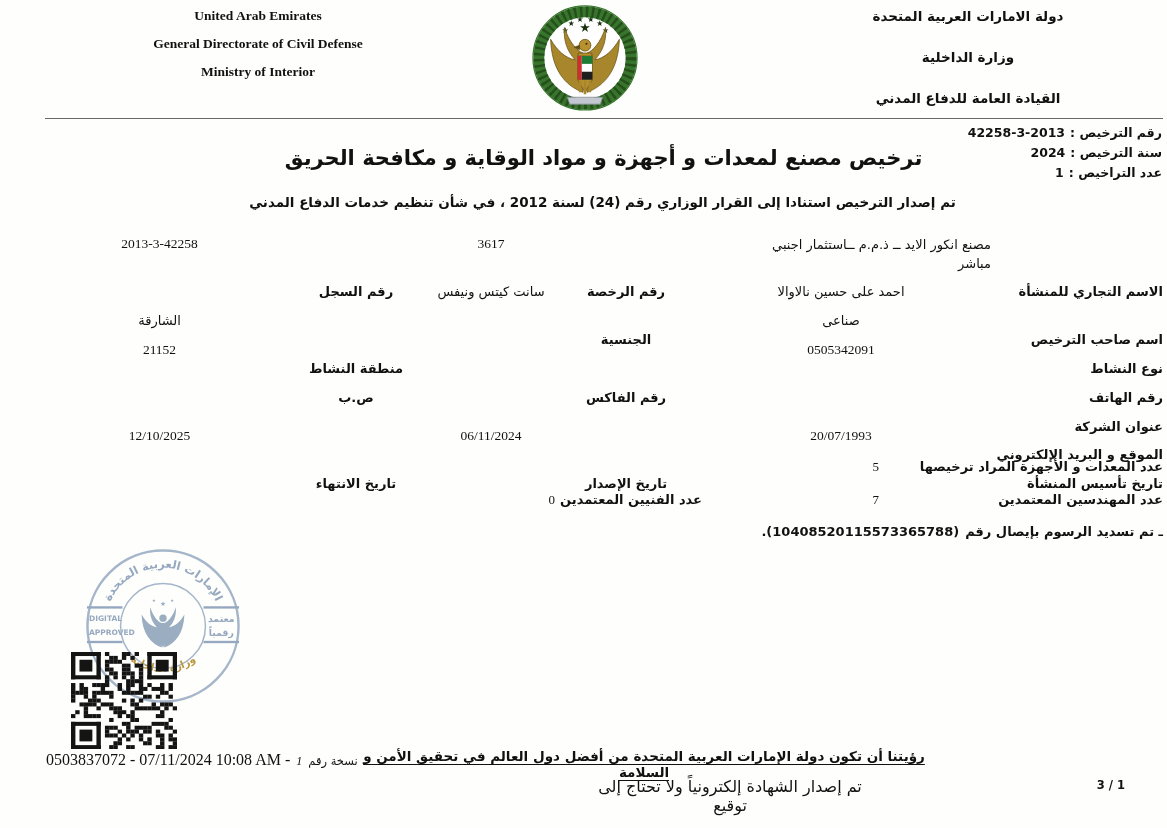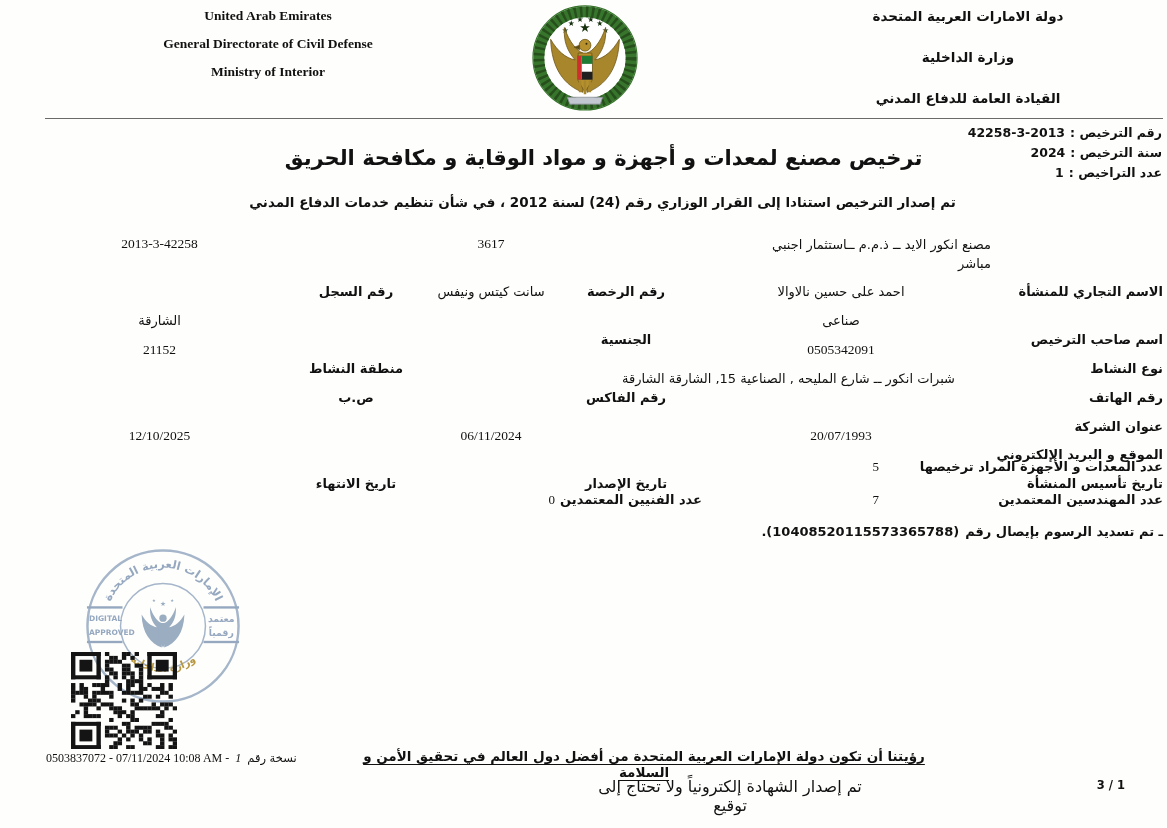--- a/index.html
+++ b/index.html
@@ -1,20 +1,20 @@
 <!DOCTYPE html>
 <html lang="ar"><head>
 <meta charset="utf-8">
 <style>
   html,body{margin:0;padding:0;background:#e8e8e8;}
   .page{position:relative;width:1167px;height:828px;background:#fefefc;margin:0 auto;
         font-family:"DejaVu Sans",sans-serif;color:#111;overflow:hidden;}
 
   
-  .hdr-en{position:absolute;left:126px;top:8px;width:284px;display:flex;flex-direction:column;gap:12px;
+  .hdr-en{position:absolute;left:116px;top:8px;width:284px;display:flex;flex-direction:column;gap:12px;
           text-align:center;font-family:"Liberation Serif",serif;font-weight:bold;font-size:13.5px;}
   .hdr-ar{position:absolute;right:38px;top:8px;width:322px;display:flex;flex-direction:column;gap:25px;
           text-align:center;direction:rtl;font-weight:bold;font-size:13.5px;}
   .emblem{position:absolute;left:531px;top:1px;width:108px;height:112px;}
   .top-rule{position:absolute;left:45px;right:4px;top:118px;border-top:1.6px solid #6a6a6a;}
 
   
   .license-meta{position:absolute;right:5px;top:125px;display:flex;flex-direction:column;gap:5px;
                 direction:rtl;font-weight:bold;font-size:12.5px;}
   .meta-line{display:flex;gap:5px;}
@@ -51,21 +51,21 @@
            font-size:13px;font-weight:bold;align-items:baseline;}
   .ltr-embed{direction:ltr;unicode-bidi:isolate;}
 
   
   .stamp{position:absolute;left:84px;top:547px;width:158px;height:158px;opacity:.93;}
   .qr{position:absolute;left:71px;top:652px;width:106px;height:97px;}
 
   
   .copy-info{position:absolute;left:46px;top:751px;direction:rtl;display:flex;gap:6px;
              align-items:baseline;font-size:11.5px;}
-  .copy-ltr{direction:ltr;unicode-bidi:isolate;font-family:"Liberation Serif",serif;font-size:12px;}
+  .copy-ltr{direction:ltr;unicode-bidi:isolate;font-family:"Liberation Serif",serif;font-size:16px;}
   .copy-num{font-family:"Liberation Serif",serif;font-style:italic;font-size:12px;}
   .vision{position:absolute;left:360px;width:568px;top:748px;direction:rtl;text-align:center;
           font-weight:bold;font-size:13.5px;text-decoration:underline;text-underline-offset:3px;}
   .ecert{position:absolute;left:590px;width:280px;top:777px;direction:rtl;text-align:center;font-size:16px;}
   .pageno{position:absolute;right:42px;top:778px;font-size:11.5px;direction:ltr;font-weight:bold;}
 </style>
 </head>
 <body>
 
 <div class="page">
@@ -164,21 +164,20 @@
     <span class="lb">رقم الهاتف</span>
     <span class="vc num">0505342091</span>
     <span class="lb vc">رقم الفاكس</span>
     <span class="vc num"></span>
     <span class="lb vc">ص.ب</span>
     <span class="vc num">21152</span>
   </div>
 
   <div class="frow r4">
     <span class="lb">عنوان الشركة</span>
-    <span class="addr-cell">شبرات انكور ــ شارع المليحه , الصناعية 15, الشارقة الشارقة</span>
   </div>
 
   <div class="frow r5">
     <span class="lb">الموقع و البريد الإلكتروني</span>
   </div>
 
   <div class="frow r6">
     <span class="lb">تاريخ تأسيس المنشأة</span>
     <span class="vc num">20/07/1993</span>
     <span class="lb vc">تاريخ الإصدار</span>

